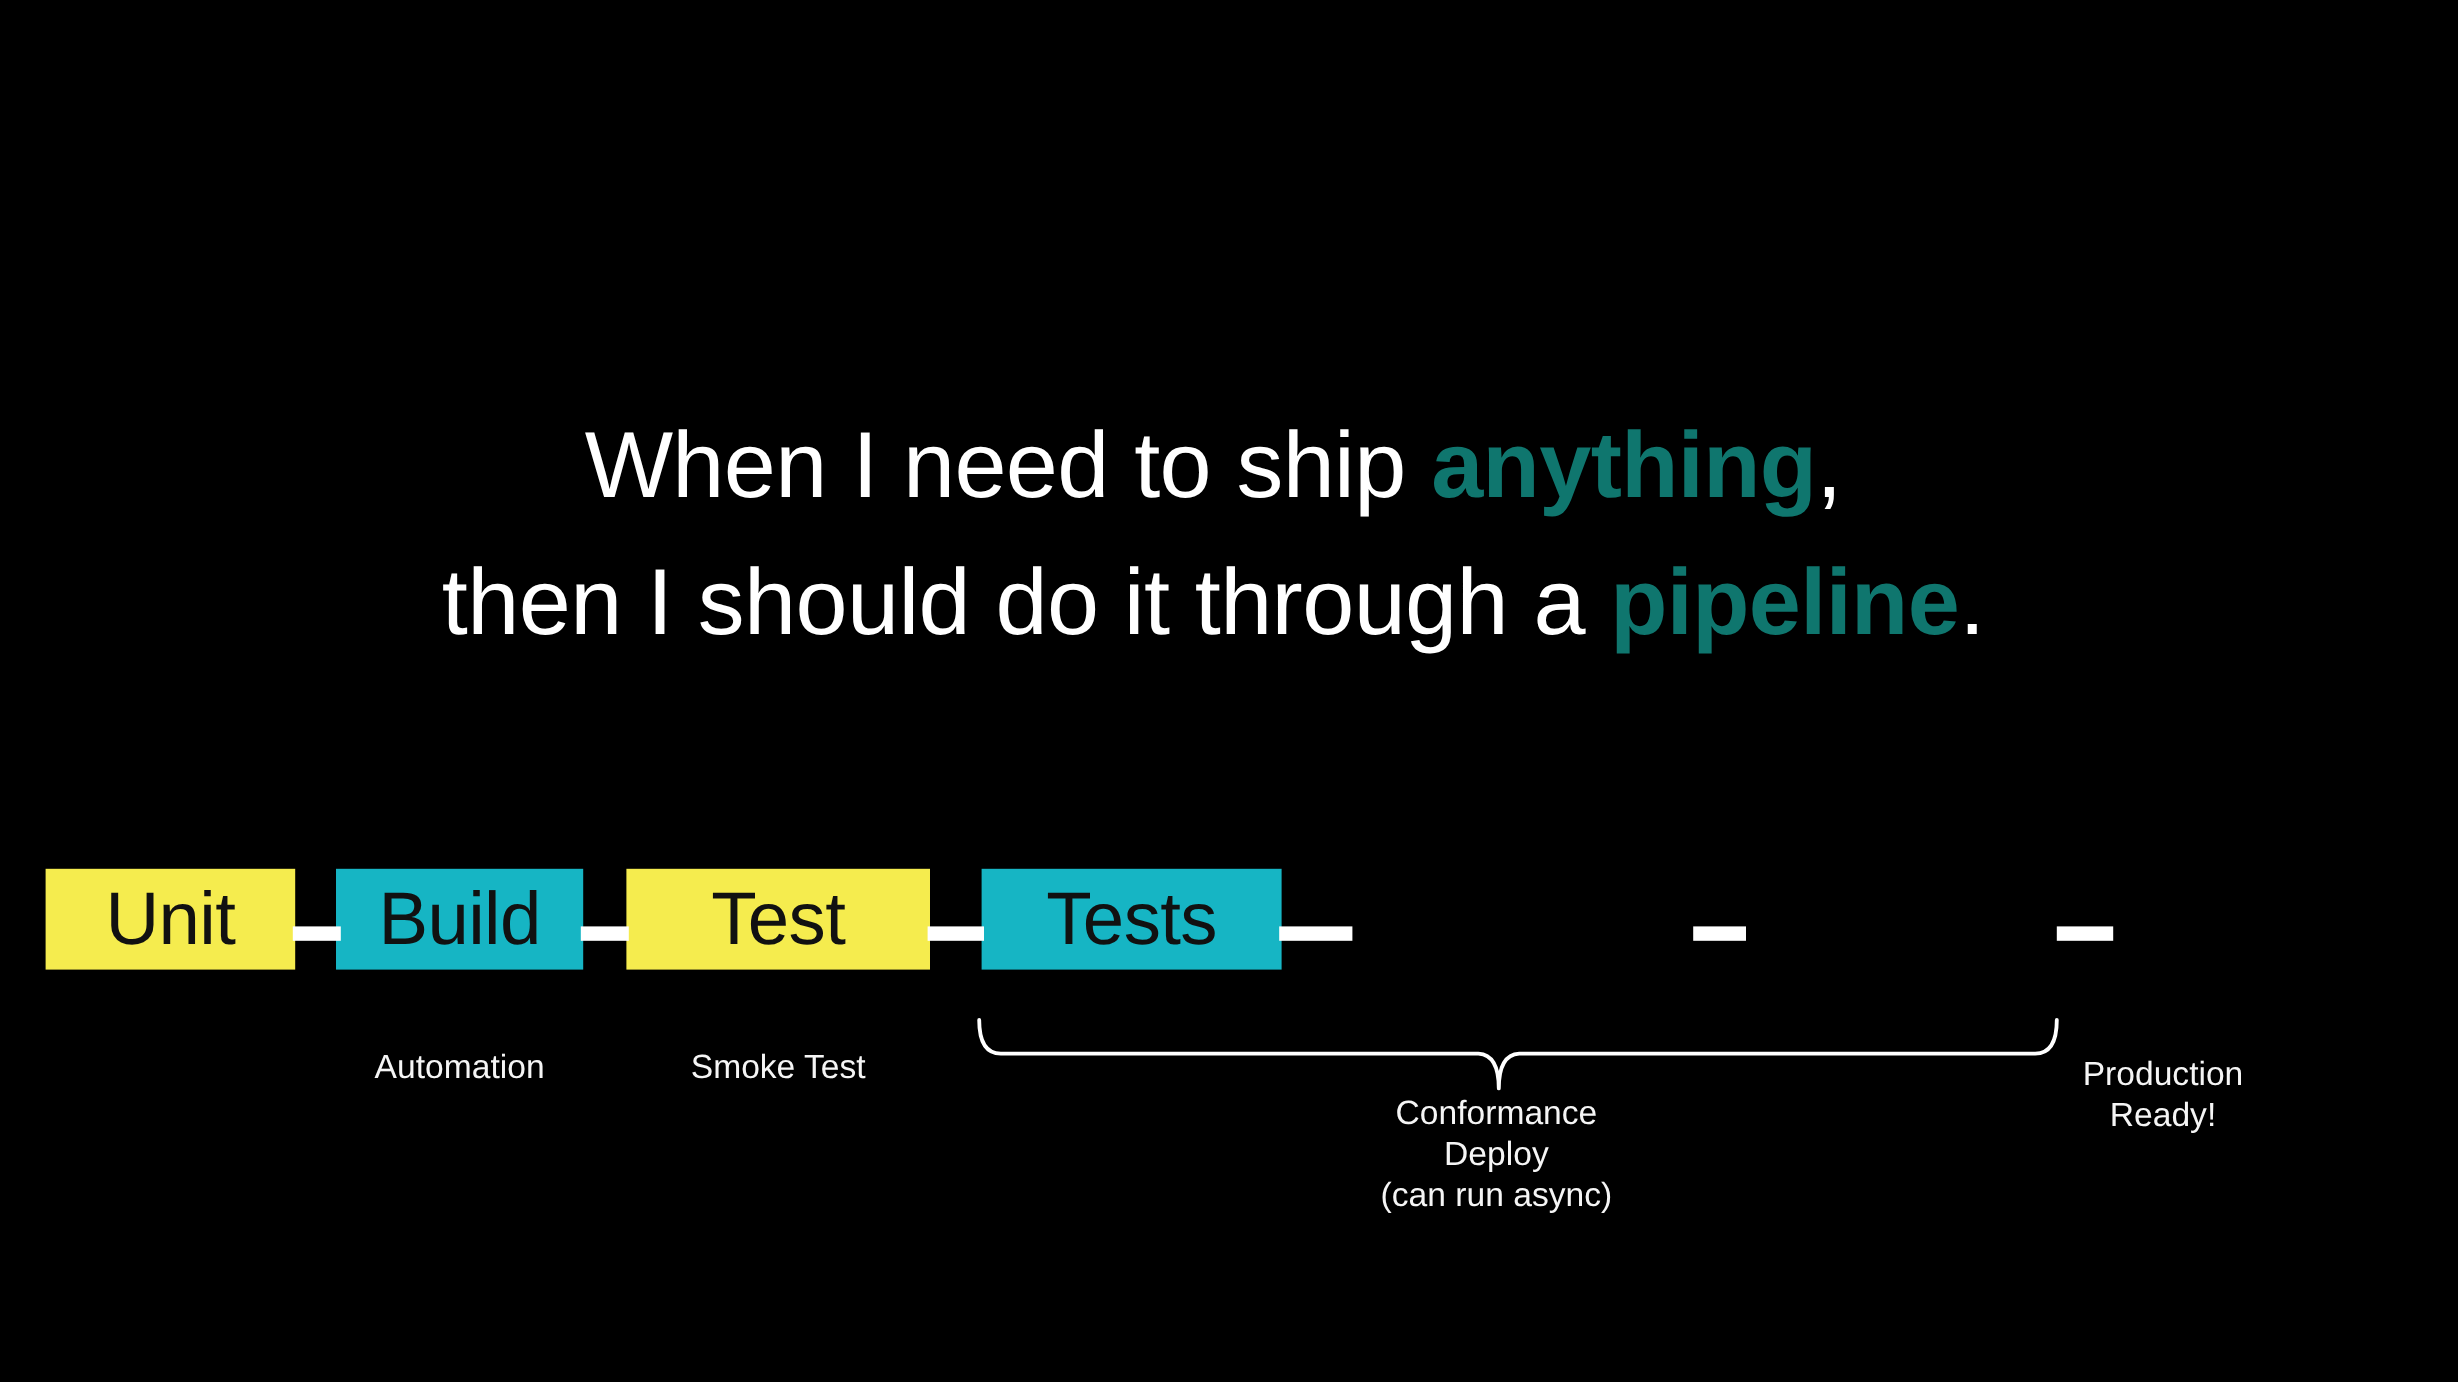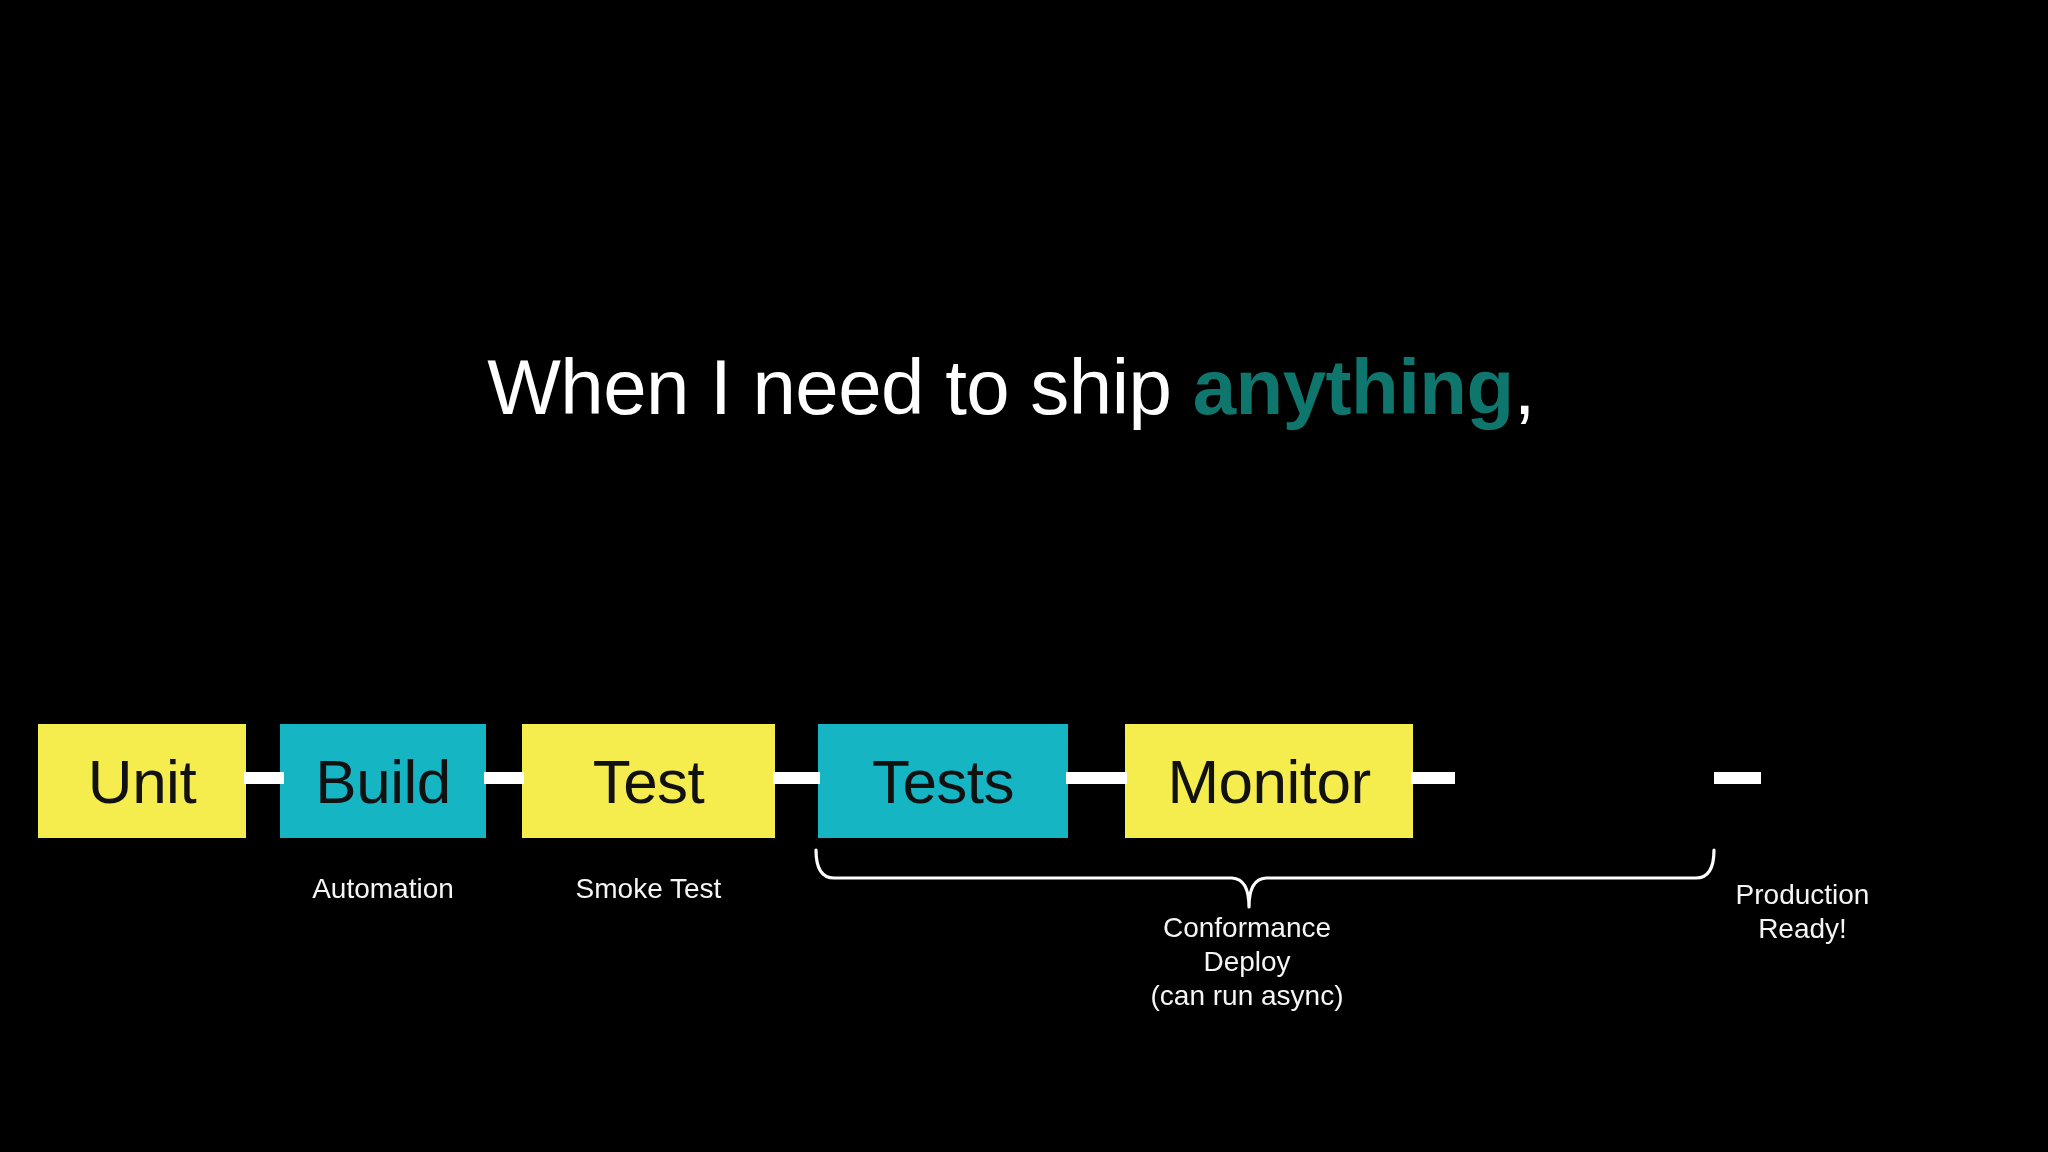--- a/index.html
+++ b/index.html
@@ -29,21 +29,21 @@
   }
   .headline .hl {
     color: #0f766e;
     font-weight: 700;
   }
 
   
   .stage {
     position: absolute;
     top: 724px;
-    height: 114px;
+    height: 84px;
     display: flex;
     align-items: center;
     justify-content: center;
     color: #111111;
     font-size: 62px;
     letter-spacing: -0.5px;
     text-align: right;
   }
   .stage.yellow { background: #f5ec4e; }
   .stage.cyan   { background: #16b5c4; }
@@ -81,36 +81,34 @@
     stroke-linejoin: round;
   }
 </style>
 </head>
 <body>
 
 <div class="slide">
 
   <div class="headline">
     <div><span>When I need to ship </span><span class="hl">anything</span><span>,</span></div>
+    <div><span>then I should do it through a </span><span class="hl">pipeline</span><span>.</span></div>
   </div>
 
   <div class="stage yellow" style="left:38px;   width:208px;">
       <span>Unit</span>
     </div>
   <div class="stage cyan" style="left:280px;  width:206px;">
       <span>Build</span>
     </div>
   <div class="stage yellow" style="left:522px;  width:253px;">
       <span>Test</span>
     </div>
   <div class="stage cyan" style="left:818px;  width:250px;">
       <span>Tests</span>
-    </div>
-  <div class="stage yellow" style="left:1125px; width:288px;">
-      <span>Monitor</span>
     </div>
 
   <div class="connector" style="left:244px;  width:40px;"></div>
   <div class="connector" style="left:484px;  width:40px;"></div>
   <div class="connector" style="left:773px;  width:47px;"></div>
   <div class="connector" style="left:1066px; width:61px;"></div>
   <div class="connector" style="left:1411px; width:44px;"></div>
   <div class="connector" style="left:1714px; width:47px;"></div>
 
   <div class="sublabel" style="left:280px; top:872px; width:206px;">

